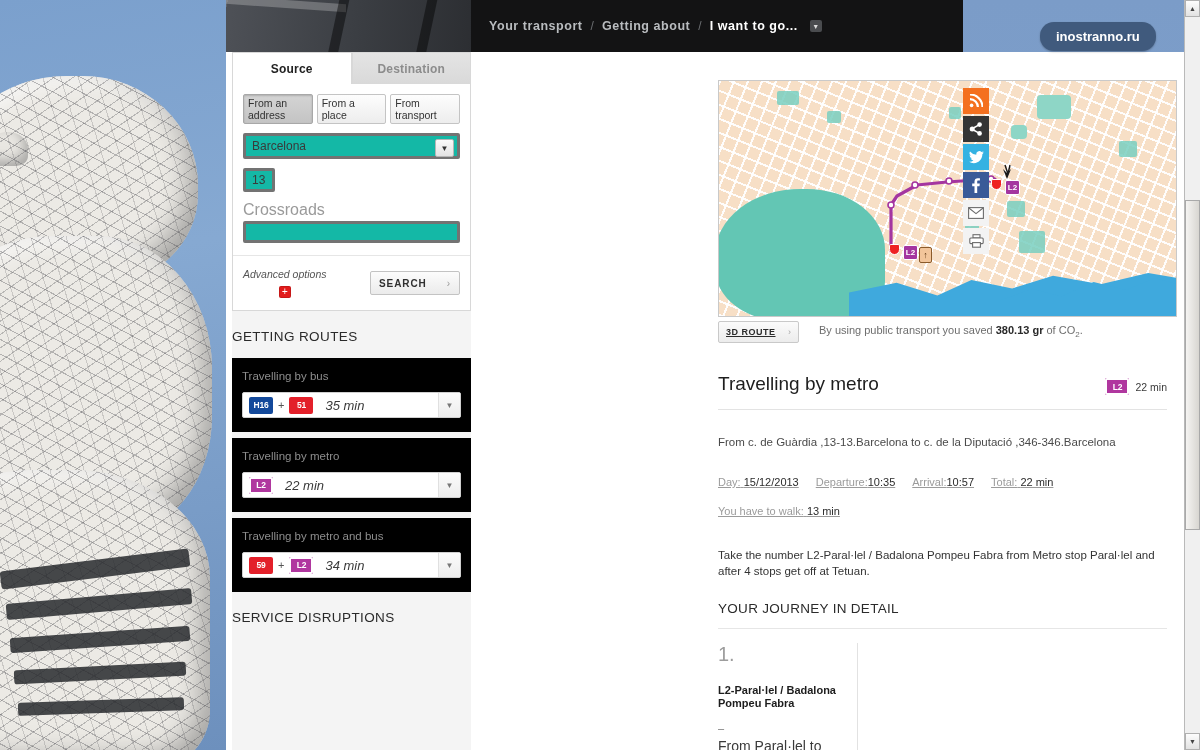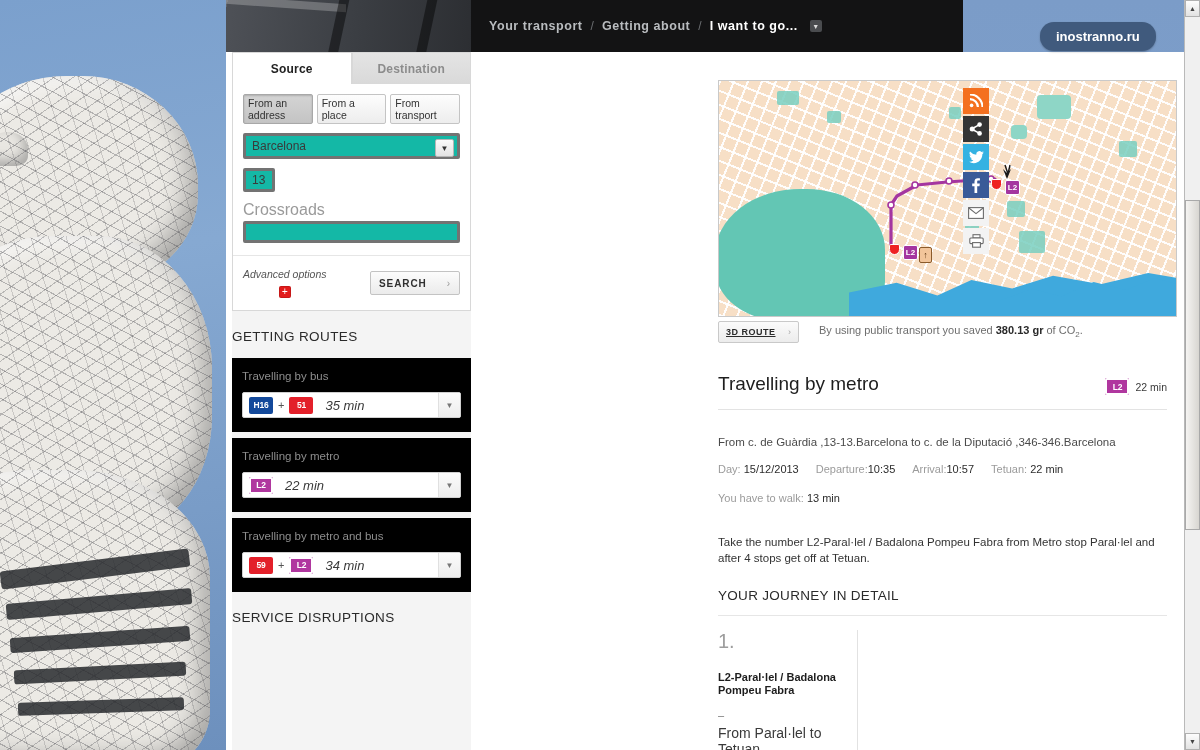--- a/index.html
+++ b/index.html
@@ -290,22 +290,22 @@
     padding-bottom: 14px; border-bottom: 1px solid #e3e3e3;
   }
   #travel-title { font-size: 19px; color: #1e1e1e; font-weight: normal; }
   #travel-summary { display: flex; align-items: center; gap: 6px; }
   #travel-summary .time { font-size: 10.5px; color: #3a3a3a; }
 
   #route-desc {
     margin-top: 26px; font-size: 11.5px; color: #4a4a4a;
   }
   #route-meta {
-    margin-top: 15px; font-size: 11px; color: #9b9b9b;
-    display: flex; gap: 17px; flex-wrap: wrap;
+    margin-top: 28px; font-size: 11px; color: #9b9b9b;
+    display: flex; gap: 17px; flex-wrap: wrap; text-decoration: underline;
   }
   #route-meta b { color: #2c2c2c; font-weight: normal; }
 
   #take-number {
     margin-top: 30px; font-size: 11.5px; color: #333; line-height: 16px;
   }
   #journey-detail-title {
     margin-top: 22px; font-size: 13.5px; color: #2b2b2b; letter-spacing: .3px;
     padding-bottom: 12px; border-bottom: 1px solid #e6e6e6;
   }
@@ -547,21 +547,21 @@
         <span>Day:</span>
         <b>15/12/2013</b>
       </span>
       <span>
         <span>Departure:</span><b>10:35</b>
       </span>
       <span>
         <span>Arrival:</span><b>10:57</b>
       </span>
       <span>
-        <span>Tetuan:</span>
+        <span>Total:</span>
         <b>22 min</b>
       </span>
       <span>
         <span>You have to walk:</span>
         <b>13 min</b>
       </span>
     </div>
 
     <div id="take-number">Take the number L2-Paral·lel / Badalona Pompeu Fabra from Metro stop Paral·lel and after 4 stops get off at Tetuan.</div>
 

